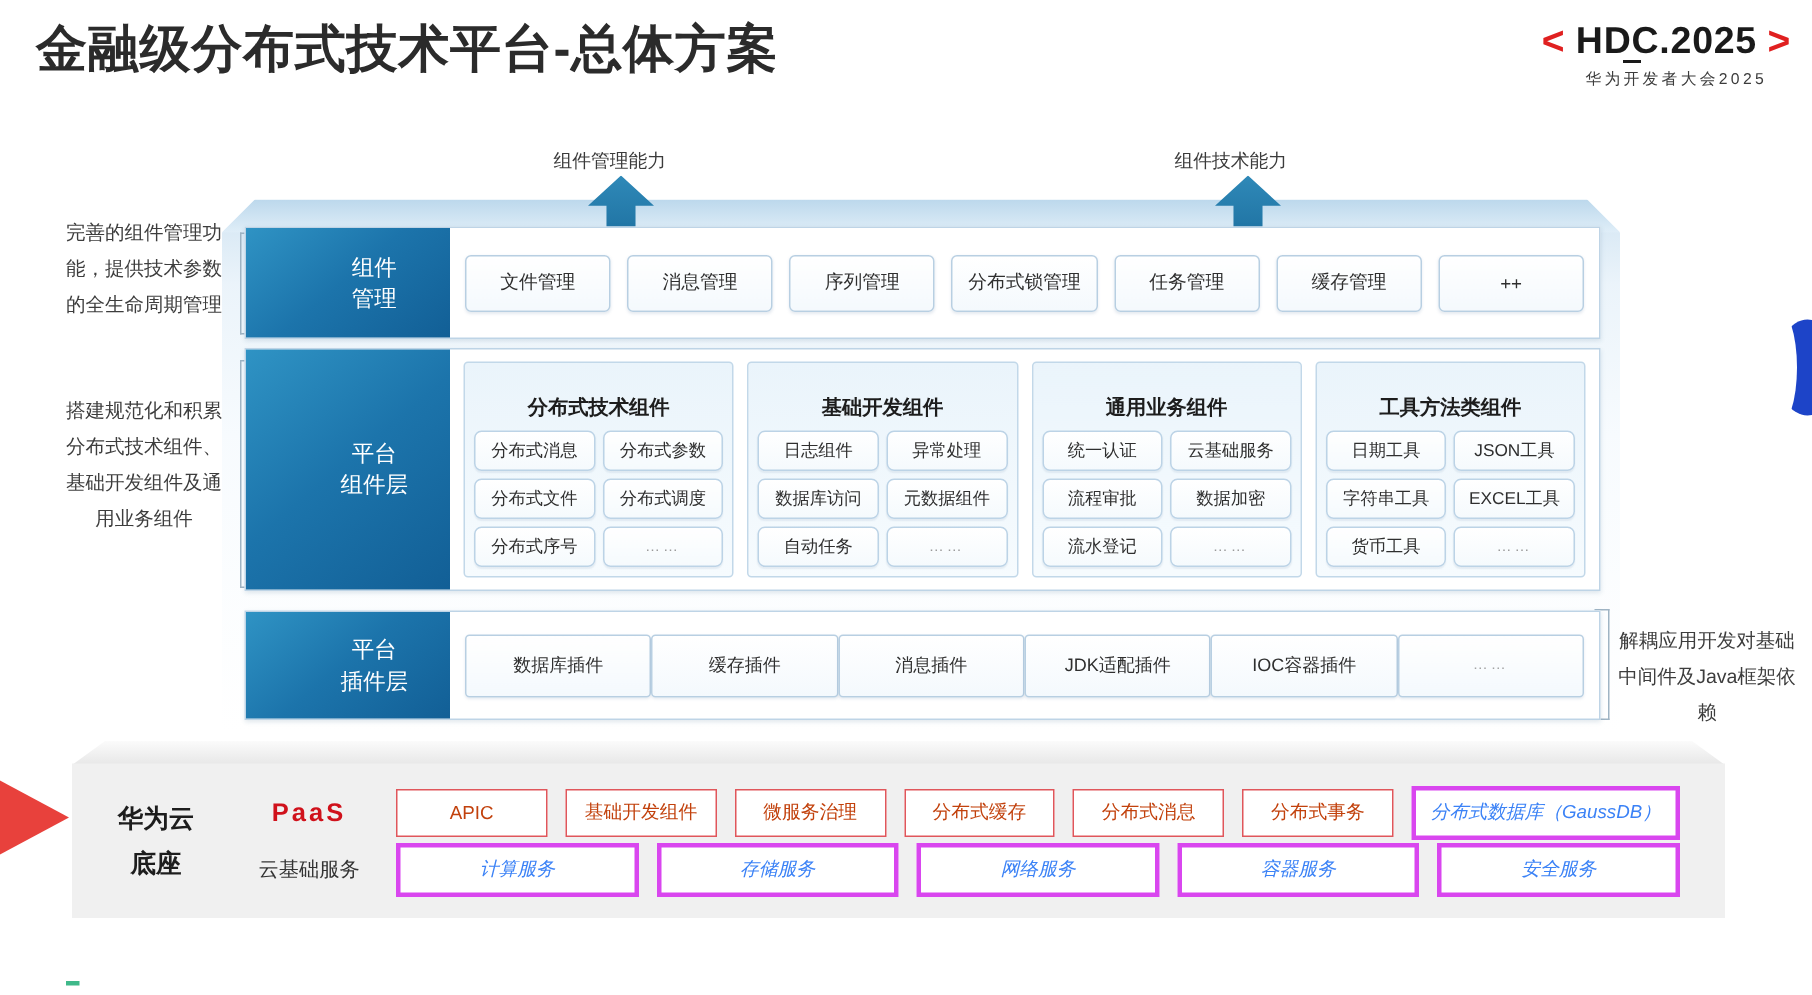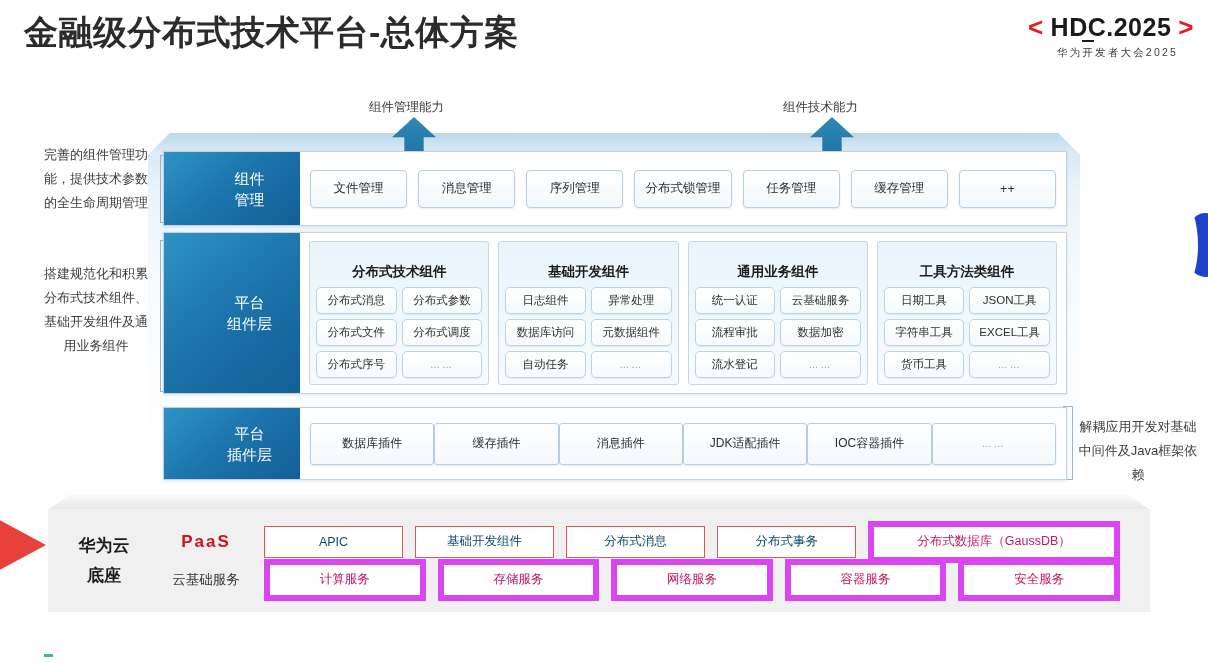--- a/index.html
+++ b/index.html
@@ -181,22 +181,22 @@
   .slab-row{display:flex;align-items:center;gap:12px;height:30px;}
   .slab-rowlabel{
     width:92px;flex:none;text-align:center;white-space:nowrap;
   }
   .slab-rowlabel.paas{font-size:17px;font-weight:bold;color:#d0111b;letter-spacing:2px;}
   .slab-rowlabel.basic{font-size:13.5px;color:#333;}
   .sbox{
     flex:1;height:30px;display:flex;align-items:center;justify-content:center;
     font-size:12.5px;white-space:nowrap;background:#ffffff;
   }
-  .sbox.red{border:1px solid #e0565b;color:#0c4a6e;}
-  .sbox.gray{border:6px solid #d946ef;color:#be185d;}
+  .sbox.red{border:1px solid #e0565b;color:#c2410c;}
+  .sbox.gray{border:3px solid #d946ef;color:#3b82f6;font-style:italic;}
   .sbox.wide{flex:1.75;}
 </style>
 </head>
 <body>
 
 <div class="page">
 
   <div class="title">金融级分布式技术平台-总体方案</div>
 
   <div class="hdc">
@@ -323,20 +323,22 @@
       <div class="slab-title">
         <div>华为云</div>
         <div>底座</div>
       </div>
       <div class="slab-rows">
 
         <div class="slab-row">
           <div class="slab-rowlabel paas">PaaS</div>
           <div class="sbox red">APIC</div>
           <div class="sbox red">基础开发组件</div>
+          <div class="sbox red">微服务治理</div>
+          <div class="sbox red">分布式缓存</div>
           <div class="sbox red">分布式消息</div>
           <div class="sbox red">分布式事务</div>
           <div class="sbox gray wide">分布式数据库（GaussDB）</div>
         </div>
 
         <div class="slab-row">
           <div class="slab-rowlabel basic">云基础服务</div>
           <div class="sbox gray">计算服务</div>
           <div class="sbox gray">存储服务</div>
           <div class="sbox gray">网络服务</div>

